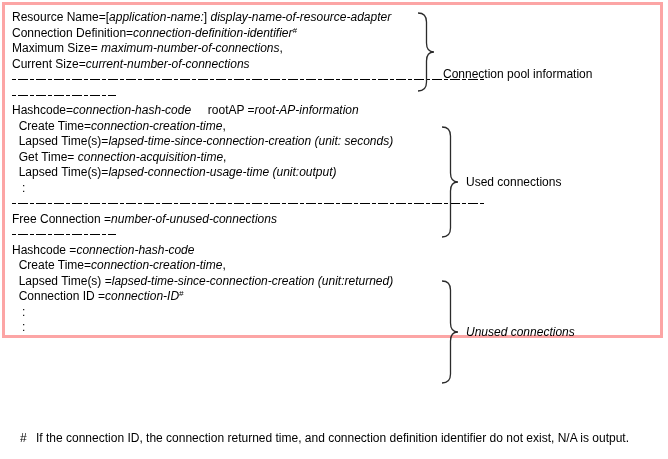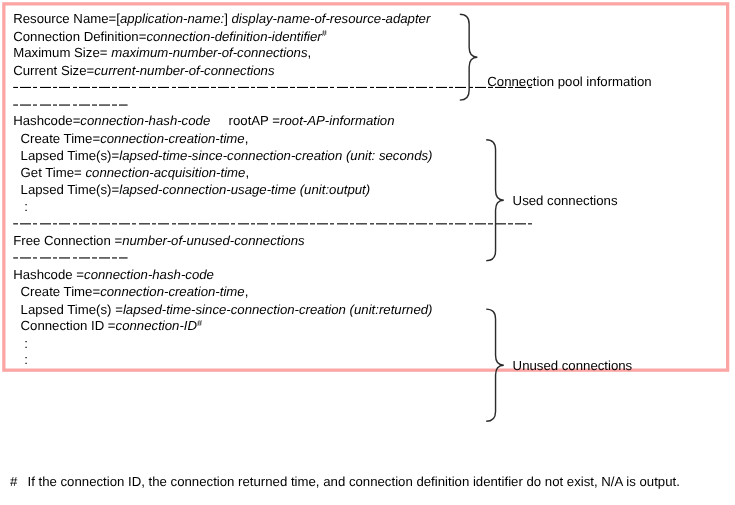--- a/index.html
+++ b/index.html
@@ -50,27 +50,27 @@
   .sep-short { width: 104px; }
   .annotation { position: absolute; }
   .brace-svg { position: absolute; left: 0; top: 0; }
   .ann-label {
     position: absolute;
     font-size: 12px;
     white-space: nowrap;
   }
   .ann-pool  { left: 417px; top: 12px;  width: 250px; height: 80px;  }
   .ann-used  { left: 441px; top: 126px; width: 220px; height: 112px; }
-  .ann-free  { left: 441px; top: 280px; width: 220px; height: 104px; }
+  .ann-free  { left: 441px; top: 280px; width: 220px; height: 104px; font-style: italic; }
   .ann-pool .ann-label { left: 26px; top: 32px; margin-top: 23px; }
   .ann-used .ann-label { left: 25px; top: 49px; }
   .ann-free .ann-label { left: 25px; top: 45px; }
   .footnote {
     position: absolute;
-    left: 9px;
+    left: 20px;
     top: 431px;
     font-size: 12px;
     white-space: nowrap;
   }
   .footnote-marker { display: inline-block; width: 16px; }
 </style>
 </head>
 <body>
 
 <div class="page">

